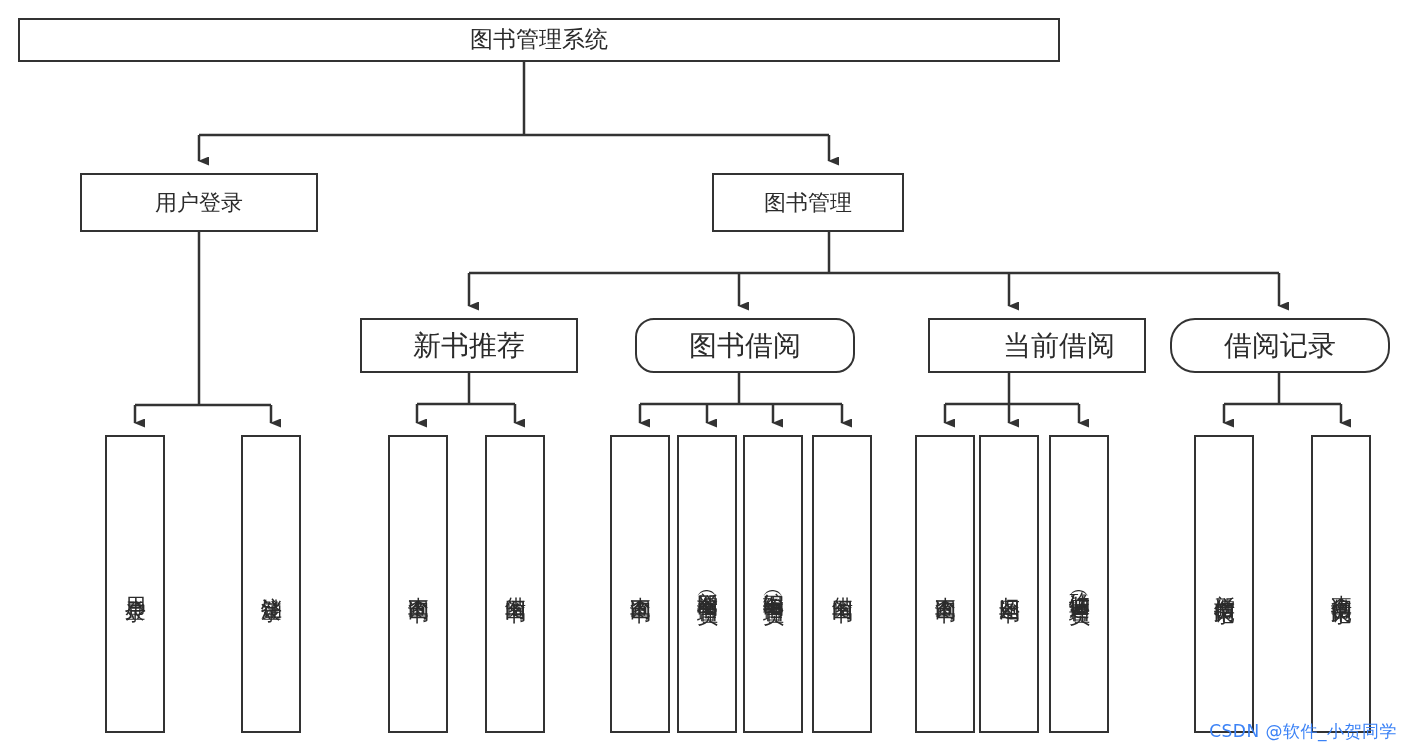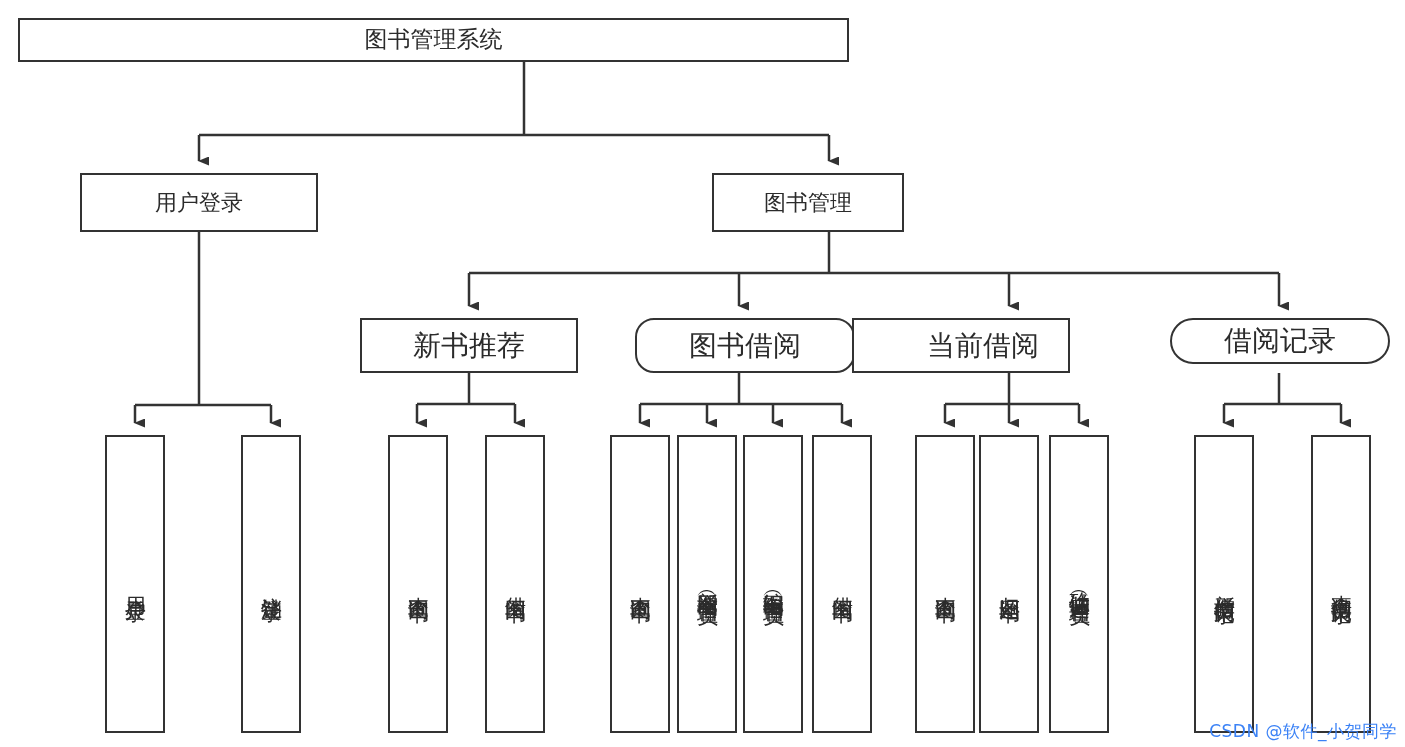--- a/index.html
+++ b/index.html
@@ -124,33 +124,33 @@
       <path d="M1009,404 L1009,423" marker-end="url(#arw)"></path>
       <path d="M1079,404 L1079,423" marker-end="url(#arw)"></path>
 
       <path d="M1279,373 L1279,404"></path>
       <path d="M1224,404 L1341,404"></path>
       <path d="M1224,404 L1224,423" marker-end="url(#arw)"></path>
       <path d="M1341,404 L1341,423" marker-end="url(#arw)"></path>
     </g>
   </svg>
 
-  <div class="node root" style="left:18px;top:18px;width:831px;height:44px;">图书管理系统</div>
+  <div class="node root" style="left:18px;top:18px;width:1042px;height:44px;">图书管理系统</div>
 
   <div class="node lvl2" style="left:80px;top:173px;width:238px;height:59px;">用户登录</div>
 
   <div class="node lvl2" style="left:712px;top:173px;width:192px;height:59px;">图书管理</div>
 
   <div class="node lvl3" style="left:360px;top:318px;width:218px;height:55px;">新书推荐</div>
 
   <div class="node lvl3" style="left:635px;top:318px;width:220px;height:55px;border-radius:19px;">图书借阅</div>
 
-  <div class="node lvl3" style="left:852px;top:318px;width:218px;height:55px;padding-left:44px;">当前借阅</div>
-
-  <div class="node lvl3" style="left:1170px;top:318px;width:220px;height:46px;border-radius:25px;">借阅记录</div>
+  <div class="node lvl3" style="left:928px;top:318px;width:218px;height:55px;padding-left:44px;">当前借阅</div>
+
+  <div class="node lvl3" style="left:1170px;top:318px;width:220px;height:55px;border-radius:25px;">借阅记录</div>
 
   <div class="node leaf" style="left:105px;top:435px;width:60px;height:298px;">
     <span class="vtext">用户登录</span>
   </div>
 
   <div class="node leaf" style="left:241px;top:435px;width:60px;height:298px;">
     <span class="vtext">注销登录</span>
   </div>
 
   <div class="node leaf" style="left:388px;top:435px;width:60px;height:298px;">

